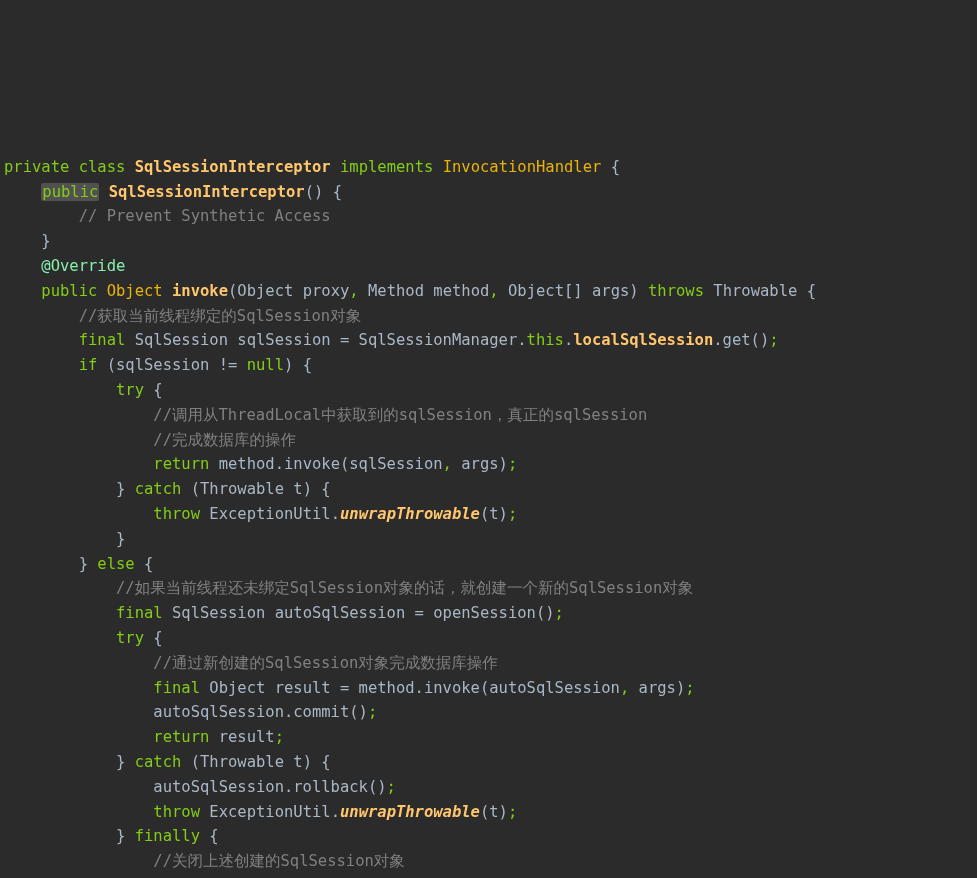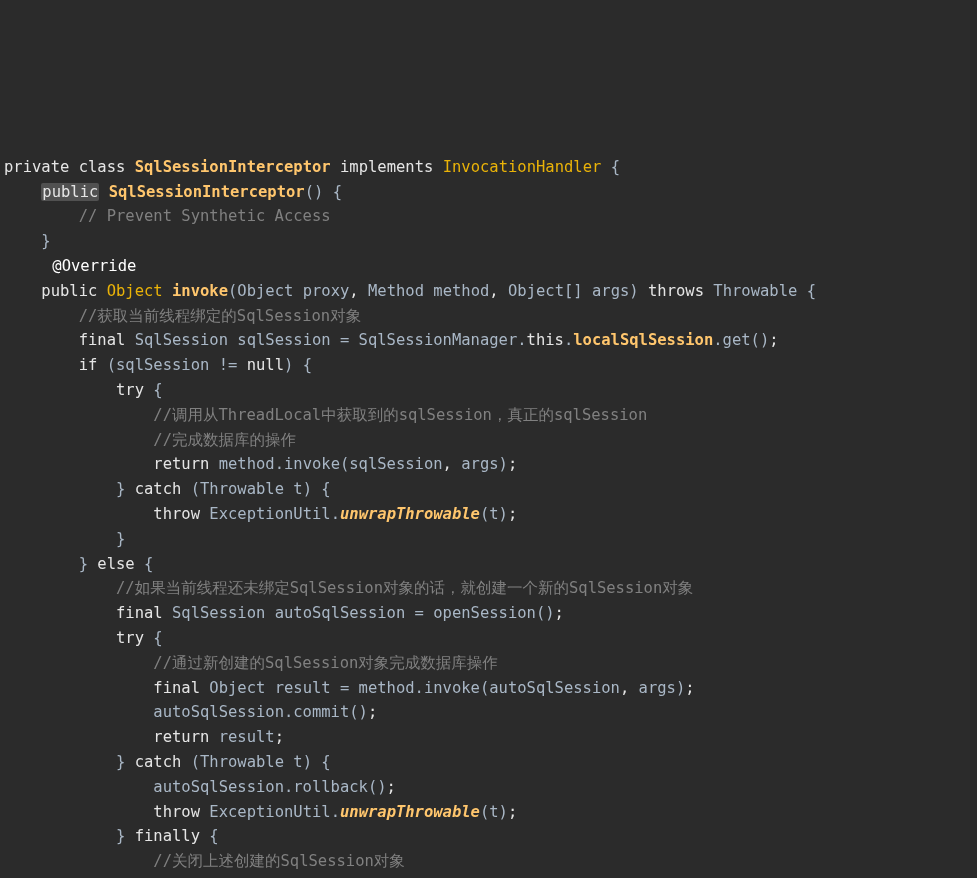--- a/index.html
+++ b/index.html
@@ -6,27 +6,27 @@
   body {
     background: #2b2b2b;
     font-family: "Menlo", "Monaco", "Consolas", monospace;
     font-size: 15.5px;
     line-height: 1.6;
     padding: 6px 4px;
     white-space: pre;
     overflow-x: auto;
   }
   .code-container { position: relative; }
-  .kw { color: #e5e5e5; }   
+  .kw { color: #84cc16; }   
   .cls { color: #eab308; }  
   .meth { color: #ffc66d; font-weight: bold; } 
   .plain { color: #a9b7c6; }
   .cmt { color: #808080; }  
   .ital { font-style: italic; text-align: right; }
-  .ann { color: #ffffff; margin-left: 11px; }
+  .ann { color: #86efac; }
   .hl { background: #515151; border-radius: 2px; padding: 0 1px;}
 </style>
 </head>
 <body>
 
 
 
 <div class="code-container">
   <div id="code"><div><span class="kw">private</span><span class="plain"> </span><span class="kw">class</span><span class="plain"> </span><span class="meth">SqlSessionInterceptor</span><span class="plain"> </span><span class="kw">implements</span><span class="plain"> </span><span class="cls">InvocationHandler</span><span class="plain"> {</span></div><div>    <span class="kw hl">public</span><span class="plain"> </span><span class="meth">SqlSessionInterceptor</span><span class="plain">() {</span></div><div>        <span class="cmt">// Prevent Synthetic Access</span></div><div>    <span class="plain">}</span></div><div><span class="plain"></span></div><div>    <span class="ann">@Override</span></div><div>    <span class="kw">public</span><span class="plain"> </span><span class="cls">Object</span><span class="plain"> </span><span class="meth">invoke</span><span class="plain">(Object proxy</span><span class="kw">,</span><span class="plain"> Method method</span><span class="kw">,</span><span class="plain"> Object[] args) </span><span class="kw">throws</span><span class="plain"> Throwable {</span></div><div>        <span class="cmt">//获取当前线程绑定的SqlSession对象</span></div><div>        <span class="kw">final</span><span class="plain"> SqlSession sqlSession = SqlSessionManager.</span><span class="kw">this</span><span class="plain">.</span><span class="meth">localSqlSession</span><span class="plain">.get()</span><span class="kw">;</span></div><div>        <span class="kw">if</span><span class="plain"> (sqlSession != </span><span class="kw">null</span><span class="plain">) {</span></div><div>            <span class="kw">try</span><span class="plain"> {</span></div><div>                <span class="cmt">//调用从ThreadLocal中获取到的sqlSession，真正的sqlSession</span></div><div>                <span class="cmt">//完成数据库的操作</span></div><div>                <span class="kw">return</span><span class="plain"> method.invoke(sqlSession</span><span class="kw">,</span><span class="plain"> args)</span><span class="kw">;</span></div><div>            <span class="plain">} </span><span class="kw">catch</span><span class="plain"> (Throwable t) {</span></div><div>                <span class="kw">throw</span><span class="plain"> ExceptionUtil.</span><span class="meth ital">unwrapThrowable</span><span class="plain">(t)</span><span class="kw">;</span></div><div>            <span class="plain">}</span></div><div>        <span class="plain">} </span><span class="kw">else</span><span class="plain"> {</span></div><div>            <span class="cmt">//如果当前线程还未绑定SqlSession对象的话，就创建一个新的SqlSession对象</span></div><div>            <span class="kw">final</span><span class="plain"> SqlSession autoSqlSession = openSession()</span><span class="kw">;</span></div><div>            <span class="kw">try</span><span class="plain"> {</span></div><div>                <span class="cmt">//通过新创建的SqlSession对象完成数据库操作</span></div><div>                <span class="kw">final</span><span class="plain"> Object result = method.invoke(autoSqlSession</span><span class="kw">,</span><span class="plain"> args)</span><span class="kw">;</span></div><div>                <span class="plain">autoSqlSession.commit()</span><span class="kw">;</span></div><div>                <span class="kw">return</span><span class="plain"> result</span><span class="kw">;</span></div><div>            <span class="plain">} </span><span class="kw">catch</span><span class="plain"> (Throwable t) {</span></div><div>                <span class="plain">autoSqlSession.rollback()</span><span class="kw">;</span></div><div>                <span class="kw">throw</span><span class="plain"> ExceptionUtil.</span><span class="meth ital">unwrapThrowable</span><span class="plain">(t)</span><span class="kw">;</span></div><div>            <span class="plain">} </span><span class="kw">finally</span><span class="plain"> {</span></div><div>                <span class="cmt">//关闭上述创建的SqlSession对象</span></div><div>                <span class="plain">autoSqlSession.close()</span><span class="kw">;</span></div></div>
   

